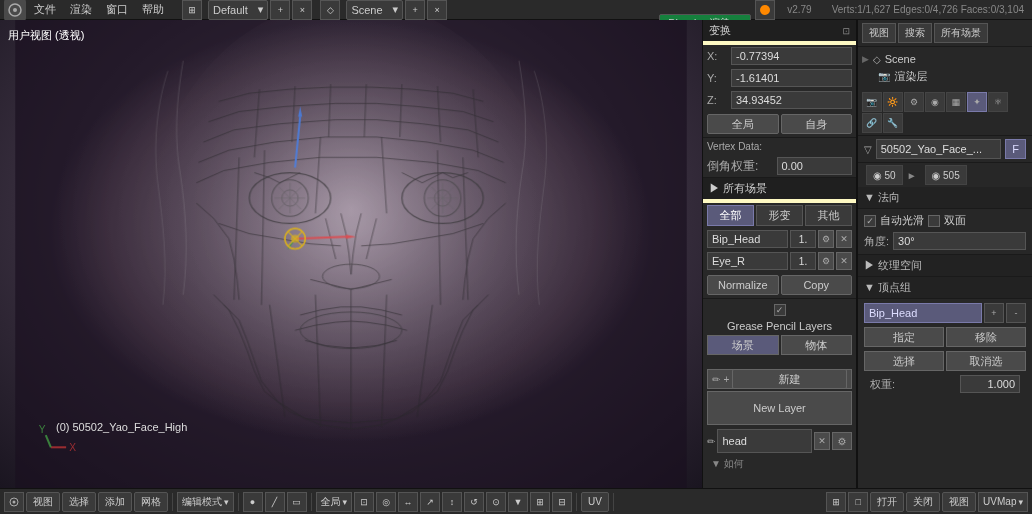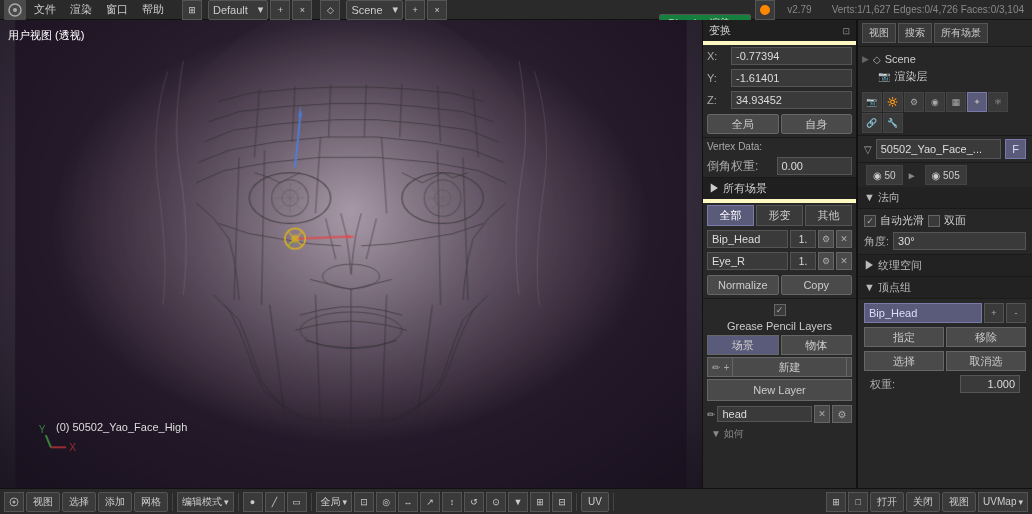--- a/index.html
+++ b/index.html
@@ -277,21 +277,21 @@
       justify-content: center;
     }
     .checkbox.checked::after {
       content: '✓';
       font-size: 9px;
       color: #aaa;
     }
     .grease-btn-row {
       display: flex;
       gap: 2px;
-      margin-bottom: 2px;
+      margin-bottom: 14px;
     }
     .grease-btn {
       background: #4a4a4a;
       border: 1px solid #666;
       color: #ccc;
       padding: 2px 8px;
       cursor: pointer;
       font-size: 11px;
       flex: 1;
       text-align: center;
@@ -318,42 +318,42 @@
     }
     .new-layer-btn {
       background: #4a4a4a;
       border: 1px solid #666;
       color: #ccc;
       width: 100%;
       padding: 3px 4px;
       cursor: pointer;
       font-size: 11px;
       text-align: center;
-      height: 22px;
+      height: 34px;
       display: flex;
       align-items: center;
       justify-content: center;
       margin-bottom: 2px;
     }
     .head-input-row {
       display: flex;
       align-items: center;
       gap: 2px;
       padding: 2px 0;
     }
     .pencil-icon {
       color: #aaa;
       font-size: 10px;
     }
     .head-input {
       background: #3a3a3a;
       border: 1px solid #555;
       color: #ddd;
       padding: 1px 4px;
-      height: 16px;
+      height: 24px;
       display: flex;
       align-items: center;
       font-size: 11px;
       flex: 1;
     }
     .head-x-btn {
       background: #4a4a4a;
       border: 1px solid #666;
       color: #aaa;
       width: 16px;

